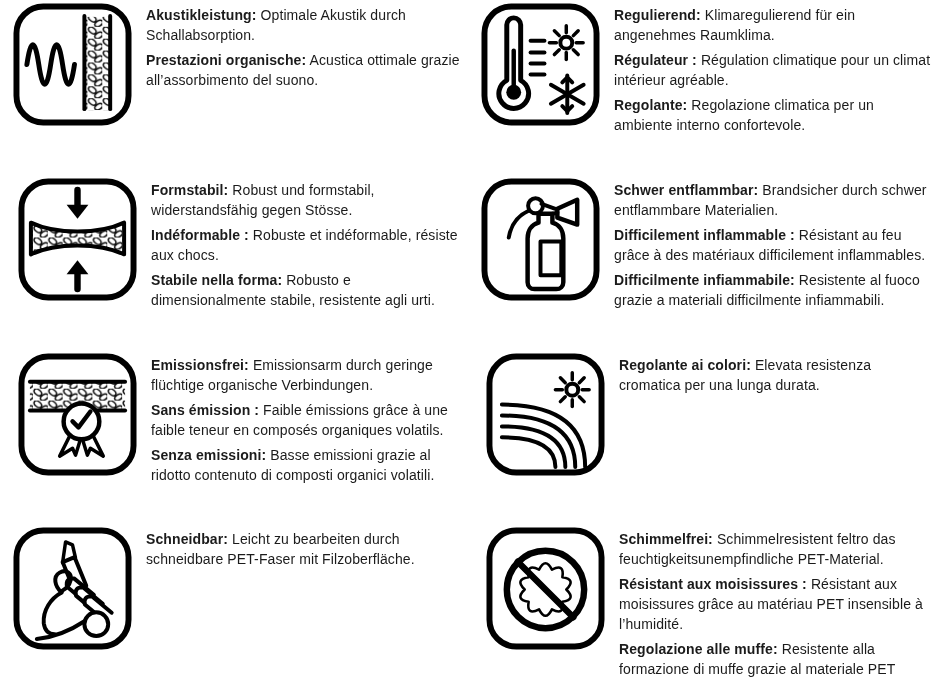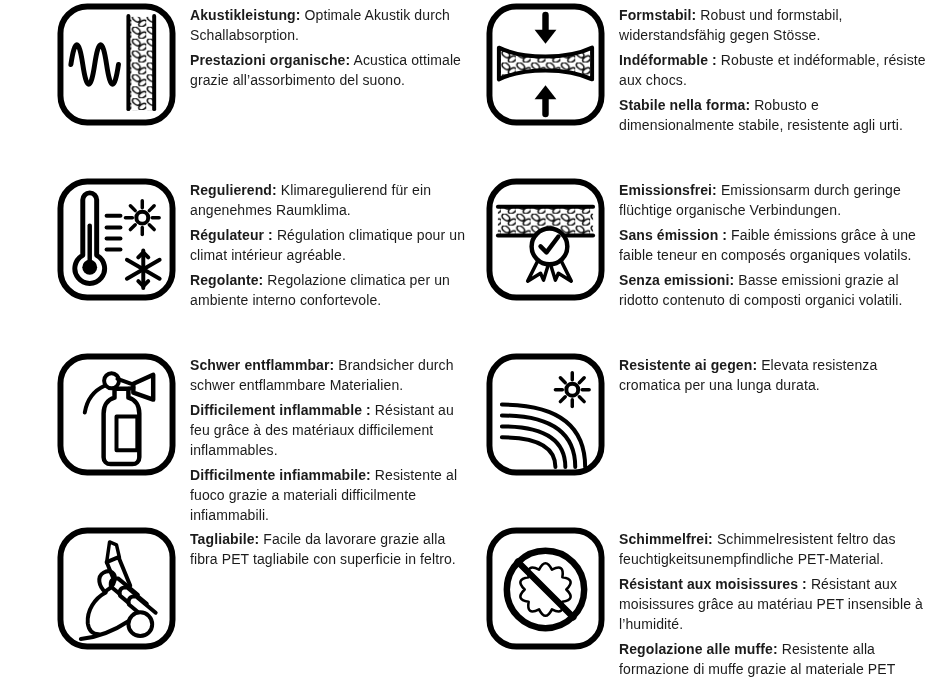--- a/index.html
+++ b/index.html
@@ -1,19 +1,19 @@
 <!DOCTYPE html>
 <html><head>
 <meta charset="utf-8">
 <style>
   html,body{margin:0;padding:0;background:#ffffff;}
   body{width:936px;height:680px;font-family:"Liberation Sans",sans-serif;color:#1b1b1b;}
   .grid{display:grid;grid-template-columns:468px 468px;grid-template-rows:175px 175px 174px auto;}
   .cell{display:flex;gap:14px;padding-top:3px;align-items:flex-start;}
-  .cell.col1{padding-left:13px;margin-left:44px;}
+  .cell.col1{padding-left:13px;}
   .cell.col2{padding-left:18px;}
   .icon{flex:0 0 auto;width:119px;height:123px;display:block;}
   .text{padding-top:2px;}
   .col1 .text{width:332px;}
   .col2 .text{width:316px;}
   .text p{margin:0 0 5px 0;font-size:14px;line-height:20px;letter-spacing:0.1px;}
   .text b{font-weight:bold;}
 </style>
 </head>
 <body>
@@ -32,44 +32,20 @@
         <rect x="3.5" y="3.5" width="113" height="117" rx="27" stroke-width="6"></rect>
         <rect x="72" y="14" width="26" height="94" fill="url(#fibA)" stroke="none"></rect>
         <line x1="72" y1="13" x2="72" y2="107" stroke-width="4"></line>
         <line x1="98" y1="13" x2="98" y2="107" stroke-width="4"></line>
         <path d="M14 62 q6 -40 12 0 t12 0 t12 0 t12 0" stroke-width="5"></path>
       </g>
     </svg>
     <div class="text">
       <p><b>Akustikleistung:</b> <span>Optimale Akustik durch Schallabsorption.</span></p>
       <p><b>Prestazioni organische:</b> <span>Acustica ottimale grazie all’assorbimento del suono.</span></p>
-    </div>
-  </div>
-
-  <div class="cell col2">
-    <svg class="icon" viewBox="0 0 120 124">
-      <defs>
-        <pattern id="fibB" width="15" height="12" patternUnits="userSpaceOnUse">
-          <ellipse cx="5" cy="3.6" rx="4.3" ry="2.7" fill="none" stroke="#000" stroke-width="1.4" transform="rotate(38 5 3.6)"></ellipse>
-          <ellipse cx="11.5" cy="8.6" rx="4.3" ry="2.7" fill="none" stroke="#000" stroke-width="1.4" transform="rotate(-32 11.5 8.6)"></ellipse>
-        </pattern>
-      </defs>
-      <g stroke="#000" fill="none" stroke-linecap="round" stroke-linejoin="round">
-        <rect x="3.5" y="3.5" width="113" height="117" rx="27" stroke-width="6"></rect>
-        <path d="M13 45 C38 57 82 57 107 45 L107 77 C82 65 38 65 13 77 Z" fill="url(#fibB)" stroke-width="4"></path>
-        <line x1="60" y1="12" x2="60" y2="28" stroke-width="6.5"></line>
-        <path d="M49 27 L71 27 L60 41 Z" fill="#000" stroke="none"></path>
-        <line x1="60" y1="112" x2="60" y2="96" stroke-width="6.5"></line>
-        <path d="M49 97 L71 97 L60 83 Z" fill="#000" stroke="none"></path>
-      </g>
-    </svg>
-    <div class="text">
-      <p><b>Formstabil:</b> <span>Robust und formstabil, widerstandsfähig gegen Stösse.</span></p>
-      <p><b>Indéformable :</b> <span>Robuste et indéformable, résiste aux chocs.</span></p>
-      <p><b>Stabile nella forma:</b> <span>Robusto e dimensionalmente stabile, resistente agli urti.</span></p>
     </div>
   </div>
 
   <div class="cell col1">
     <svg class="icon" viewBox="0 0 120 124">
       <g stroke="#000" fill="none" stroke-linecap="round" stroke-linejoin="round">
         <rect x="3.5" y="3.5" width="113" height="117" rx="27" stroke-width="6"></rect>
         <path d="M26 78 V22 a7 7 0 0 1 14 0 v56 a15 15 0 1 1 -14 0 Z" stroke-width="5"></path>
         <circle cx="33" cy="90" r="7.5" fill="#000" stroke="none"></circle>
         <line x1="33" y1="87" x2="33" y2="48" stroke-width="4.5"></line>
@@ -100,60 +76,84 @@
     <div class="text">
       <p><b>Regulierend:</b> <span>Klimaregulierend für ein angenehmes Raumklima.</span></p>
       <p><b>Régulateur :</b> <span>Régulation climatique pour un climat intérieur agréable.</span></p>
       <p><b>Regolante:</b> <span>Regolazione climatica per un ambiente interno confortevole.</span></p>
     </div>
   </div>
 
   <div class="cell col2">
     <svg class="icon" viewBox="0 0 120 124">
       <defs>
+        <pattern id="fibB" width="15" height="12" patternUnits="userSpaceOnUse">
+          <ellipse cx="5" cy="3.6" rx="4.3" ry="2.7" fill="none" stroke="#000" stroke-width="1.4" transform="rotate(38 5 3.6)"></ellipse>
+          <ellipse cx="11.5" cy="8.6" rx="4.3" ry="2.7" fill="none" stroke="#000" stroke-width="1.4" transform="rotate(-32 11.5 8.6)"></ellipse>
+        </pattern>
+      </defs>
+      <g stroke="#000" fill="none" stroke-linecap="round" stroke-linejoin="round">
+        <rect x="3.5" y="3.5" width="113" height="117" rx="27" stroke-width="6"></rect>
+        <path d="M13 45 C38 57 82 57 107 45 L107 77 C82 65 38 65 13 77 Z" fill="url(#fibB)" stroke-width="4"></path>
+        <line x1="60" y1="12" x2="60" y2="28" stroke-width="6.5"></line>
+        <path d="M49 27 L71 27 L60 41 Z" fill="#000" stroke="none"></path>
+        <line x1="60" y1="112" x2="60" y2="96" stroke-width="6.5"></line>
+        <path d="M49 97 L71 97 L60 83 Z" fill="#000" stroke="none"></path>
+      </g>
+    </svg>
+    <div class="text">
+      <p><b>Formstabil:</b> <span>Robust und formstabil, widerstandsfähig gegen Stösse.</span></p>
+      <p><b>Indéformable :</b> <span>Robuste et indéformable, résiste aux chocs.</span></p>
+      <p><b>Stabile nella forma:</b> <span>Robusto e dimensionalmente stabile, resistente agli urti.</span></p>
+    </div>
+  </div>
+
+  <div class="cell col1">
+    <svg class="icon" viewBox="0 0 120 124">
+      <g stroke="#000" fill="none" stroke-linecap="round" stroke-linejoin="round">
+        <rect x="3.5" y="3.5" width="113" height="117" rx="27" stroke-width="6"></rect>
+        <path d="M58 36 L72 36 L72 45 C79 47 83 53 83 61 L83 105 C83 109 80 112 76 112 L54 112 C50 112 47 109 47 105 L47 61 C47 53 51 47 58 45 Z" stroke-width="4.5"></path>
+        <circle cx="55" cy="28" r="7.5" stroke-width="4"></circle>
+        <line x1="61" y1="26" x2="75" y2="31" stroke-width="4"></line>
+        <path d="M48 33 C37 38 30 48 28 60" stroke-width="4"></path>
+        <path d="M77 31 L97 22 L97 47 L77 40 Z" stroke-width="4.5"></path>
+        <line x1="72" y1="36" x2="77" y2="35" stroke-width="4"></line>
+        <rect x="60" y="64" width="21" height="34" stroke-width="4"></rect>
+      </g>
+    </svg>
+    <div class="text">
+      <p><b>Schwer entflammbar:</b> <span>Brandsicher durch schwer entflammbare Materialien.</span></p>
+      <p><b>Difficilement inflammable :</b> <span>Résistant au feu grâce à des matériaux difficilement inflammables.</span></p>
+      <p><b>Difficilmente infiammabile:</b> <span>Resistente al fuoco grazie a materiali difficilmente infiammabili.</span></p>
+    </div>
+  </div>
+
+  <div class="cell col2">
+    <svg class="icon" viewBox="0 0 120 124">
+      <defs>
         <pattern id="fibC" width="15" height="12" patternUnits="userSpaceOnUse">
           <ellipse cx="5" cy="3.6" rx="4.3" ry="2.7" fill="none" stroke="#000" stroke-width="1.4" transform="rotate(38 5 3.6)"></ellipse>
           <ellipse cx="11.5" cy="8.6" rx="4.3" ry="2.7" fill="none" stroke="#000" stroke-width="1.4" transform="rotate(-32 11.5 8.6)"></ellipse>
         </pattern>
       </defs>
       <g stroke="#000" fill="none" stroke-linecap="round" stroke-linejoin="round">
         <rect x="3.5" y="3.5" width="113" height="117" rx="27" stroke-width="6"></rect>
         <rect x="12" y="30" width="96" height="27" fill="url(#fibC)" stroke="none"></rect>
         <line x1="12" y1="29" x2="108" y2="29" stroke-width="4"></line>
         <line x1="12" y1="58" x2="108" y2="58" stroke-width="4"></line>
         <path d="M53 82 L42 104 L55 96 L58 103 L63 87 Z" fill="#fff" stroke-width="3.5"></path>
         <path d="M75 82 L86 104 L73 96 L70 103 L65 87 Z" fill="#fff" stroke-width="3.5"></path>
         <circle cx="64" cy="69" r="18" fill="#fff" stroke-width="4.5"></circle>
         <path d="M55 69 L61 75 L73 59" stroke-width="4.5"></path>
       </g>
     </svg>
     <div class="text">
       <p><b>Emissionsfrei:</b> <span>Emissionsarm durch geringe flüchtige organische Verbindungen.</span></p>
       <p><b>Sans émission :</b> <span>Faible émissions grâce à une faible teneur en composés organiques volatils.</span></p>
       <p><b>Senza emissioni:</b> <span>Basse emissioni grazie al ridotto contenuto di composti organici volatili.</span></p>
-    </div>
-  </div>
-
-  <div class="cell col1">
-    <svg class="icon" viewBox="0 0 120 124">
-      <g stroke="#000" fill="none" stroke-linecap="round" stroke-linejoin="round">
-        <rect x="3.5" y="3.5" width="113" height="117" rx="27" stroke-width="6"></rect>
-        <path d="M58 36 L72 36 L72 45 C79 47 83 53 83 61 L83 105 C83 109 80 112 76 112 L54 112 C50 112 47 109 47 105 L47 61 C47 53 51 47 58 45 Z" stroke-width="4.5"></path>
-        <circle cx="55" cy="28" r="7.5" stroke-width="4"></circle>
-        <line x1="61" y1="26" x2="75" y2="31" stroke-width="4"></line>
-        <path d="M48 33 C37 38 30 48 28 60" stroke-width="4"></path>
-        <path d="M77 31 L97 22 L97 47 L77 40 Z" stroke-width="4.5"></path>
-        <line x1="72" y1="36" x2="77" y2="35" stroke-width="4"></line>
-        <rect x="60" y="64" width="21" height="34" stroke-width="4"></rect>
-      </g>
-    </svg>
-    <div class="text">
-      <p><b>Schwer entflammbar:</b> <span>Brandsicher durch schwer entflammbare Materialien.</span></p>
-      <p><b>Difficilement inflammable :</b> <span>Résistant au feu grâce à des matériaux difficilement inflammables.</span></p>
-      <p><b>Difficilmente infiammabile:</b> <span>Resistente al fuoco grazie a materiali difficilmente infiammabili.</span></p>
     </div>
   </div>
 
   <div class="cell col2">
     <svg class="icon" viewBox="0 0 120 124">
       <g stroke="#000" fill="none" stroke-linecap="round" stroke-linejoin="round">
         <rect x="3.5" y="3.5" width="113" height="117" rx="27" stroke-width="6"></rect>
         <g stroke-width="4">
           <path d="M16 52 Q100 52 100 115"></path>
           <path d="M16 63 Q90 63 90 115"></path>
@@ -167,41 +167,41 @@
           <line x1="77" y1="37" x2="70" y2="37"></line>
             <line x1="97" y1="37" x2="104" y2="37"></line>
           <line x1="94.1" y1="29.9" x2="99" y2="25"></line>
             <line x1="79.9" y1="29.9" x2="75" y2="25"></line>
           <line x1="94.1" y1="44.1" x2="99" y2="49"></line>
             <line x1="79.9" y1="44.1" x2="75" y2="49"></line>
         </g>
       </g>
     </svg>
     <div class="text">
-      <p><b>Resistente ai gegen:</b> <span>Elevata resistenza cromatica per una lunga durata.</span></p>
+      <p><b>Regolante ai colori:</b> <span>Elevata resistenza cromatica per una lunga durata.</span></p>
     </div>
   </div>
 
   <div class="cell col1">
     <svg class="icon" viewBox="0 0 120 124">
       <g stroke="#000" fill="none" stroke-linecap="round" stroke-linejoin="round">
         <rect x="3.5" y="3.5" width="113" height="117" rx="27" stroke-width="6"></rect>
         <path d="M53 15 L60 18 L63 31 L50 36 Z" stroke-width="3.5"></path>
         <path d="M62.1 30.4 L73.9 59.2 L61.8 64.2 L50.1 35.4 Z" fill="#fff" stroke-width="4"></path>
         <path d="M81.5 68.4 L61.5 51.8 Q52.6 51.5 54.5 60.2 L74.5 76.8" fill="#fff" stroke-width="4"></path>
         <path d="M90.5 77.4 L70.5 60.8 Q61.6 60.5 63.5 69.2 L83.5 85.8" fill="#fff" stroke-width="4"></path>
         <path d="M99.5 86.4 L79.5 69.8 Q70.6 69.5 72.5 78.2 L92.5 94.8" fill="#fff" stroke-width="4"></path>
         <circle cx="84" cy="98" r="12" fill="#fff" stroke-width="4"></circle>
         <path d="M49 66 C42 60 40 50 47 46 C54 42 60 47 58 54 C57 58 54 62 50 64" stroke-width="4"></path>
         <path d="M49 66 C38 72 30 84 31 97 C32 104 36 108 42 108" stroke-width="4"></path>
         <path d="M24 113 C42 111 60 103 72 95" stroke-width="4"></path>
       </g>
     </svg>
     <div class="text">
-      <p><b>Tagliabile:</b> <span>Facile da lavorare grazie alla fibra PET tagliabile con superficie in feltro.</span></p>
+      <p><b>Schneidbar:</b> <span>Leicht zu bearbeiten durch schneidbare PET-Faser mit Filzoberfläche.</span></p>
     </div>
   </div>
 
   <div class="cell col2">
     <svg class="icon" viewBox="0 0 120 124">
       <g stroke="#000" fill="none" stroke-linecap="round" stroke-linejoin="round">
         <rect x="3.5" y="3.5" width="113" height="117" rx="27" stroke-width="6"></rect>
         <path stroke-width="2.6" d="M81 63 Q91.4 73.2 77 75.3 Q79.4 89.7 66.5 83 Q60 96 53.5 83 Q40.6 89.7 43 75.3 Q28.6 73.2 39 63 Q28.6 52.8 43 50.7 Q40.6 36.3 53.5 43 Q60 30 66.5 43 Q79.4 36.3 77 50.7 Q91.4 52.8 81 63 Z"></path>
         <circle cx="60" cy="63" r="39" stroke-width="6.5"></circle>
         <line x1="32" y1="35" x2="88" y2="91" stroke-width="6.5"></line>

